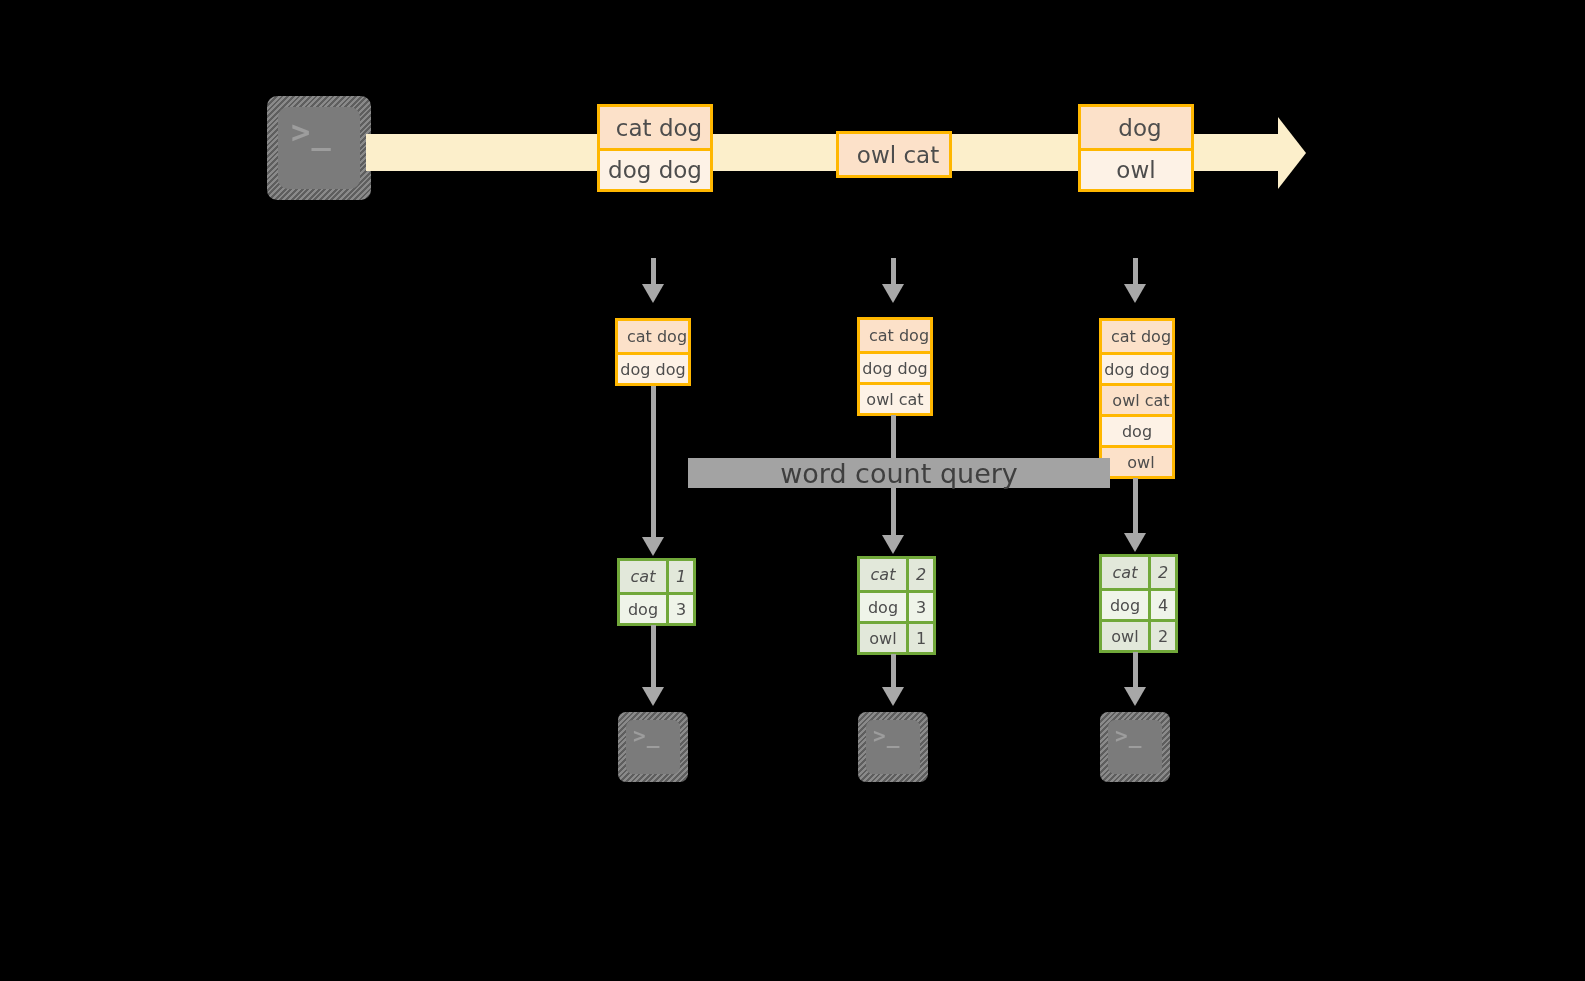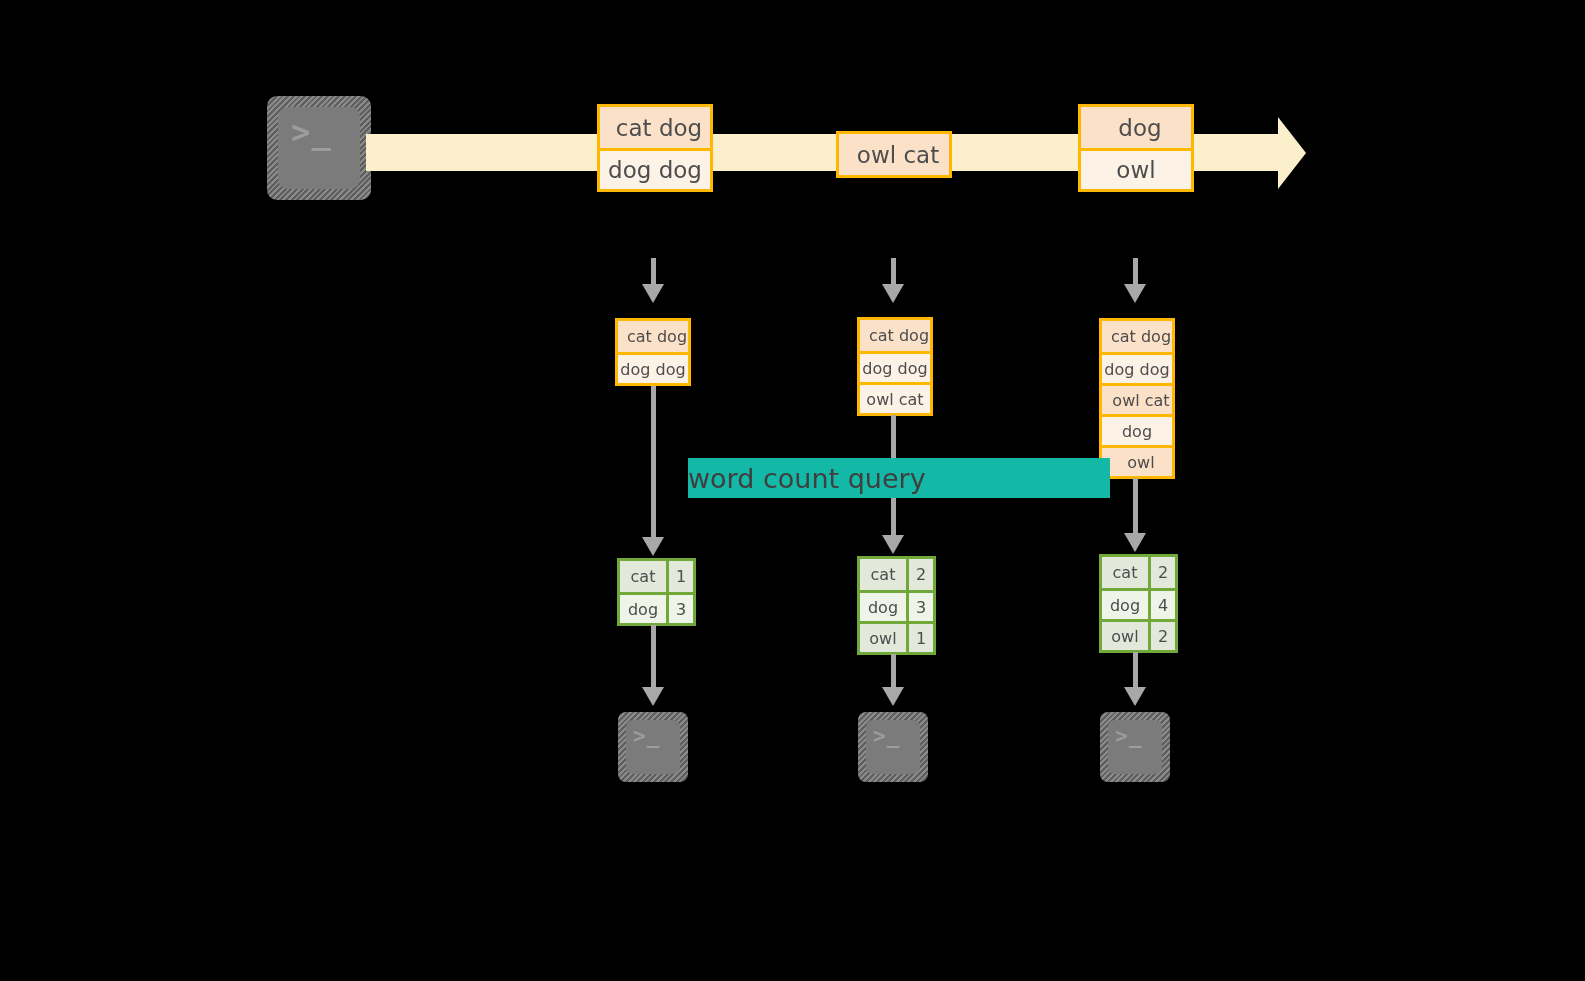--- a/index.html
+++ b/index.html
@@ -100,21 +100,21 @@
     border: 3px solid #71A83A;
     display: flex;
     flex-direction: column;
     font-size: 16px;
   }
   .res .row {
     display: flex;
     border-top: 3px solid #71A83A;
     height: 31px;
   }
-  .res .row:first-child { border-top: none; }
+  .res .row:first-child { border-top: none; font-style: italic; }
   .res .row .k,
   .res .row .v {
     display: flex;
     align-items: center;
     justify-content: center;
     color: #4d4d4d;
     background: #EFF4E9;
   }
   .res .row.dark .k, .res .row.dark .v { background: #E2E8DA; }
   .res .row .v { border-left: 3px solid #71A83A; }
@@ -132,25 +132,25 @@
     border-right: 11px solid transparent;
     border-top: 19px solid #A8A8A8;
   }
 
   
   .query-band {
     position: absolute;
     left: 688px;
     top: 458px;
     width: 422px;
-    height: 40px;
-    background: #14b8a6;
+    height: 30px;
+    background: #a3a3a3;
     display: flex;
     align-items: center;
-    justify-content: flex-start;
+    justify-content: center;
   }
   .query-band .label {
     font-size: 27px;
     color: #3f3f3f;
     white-space: nowrap;
   }
 </style>
 </head>
 <body>
 

